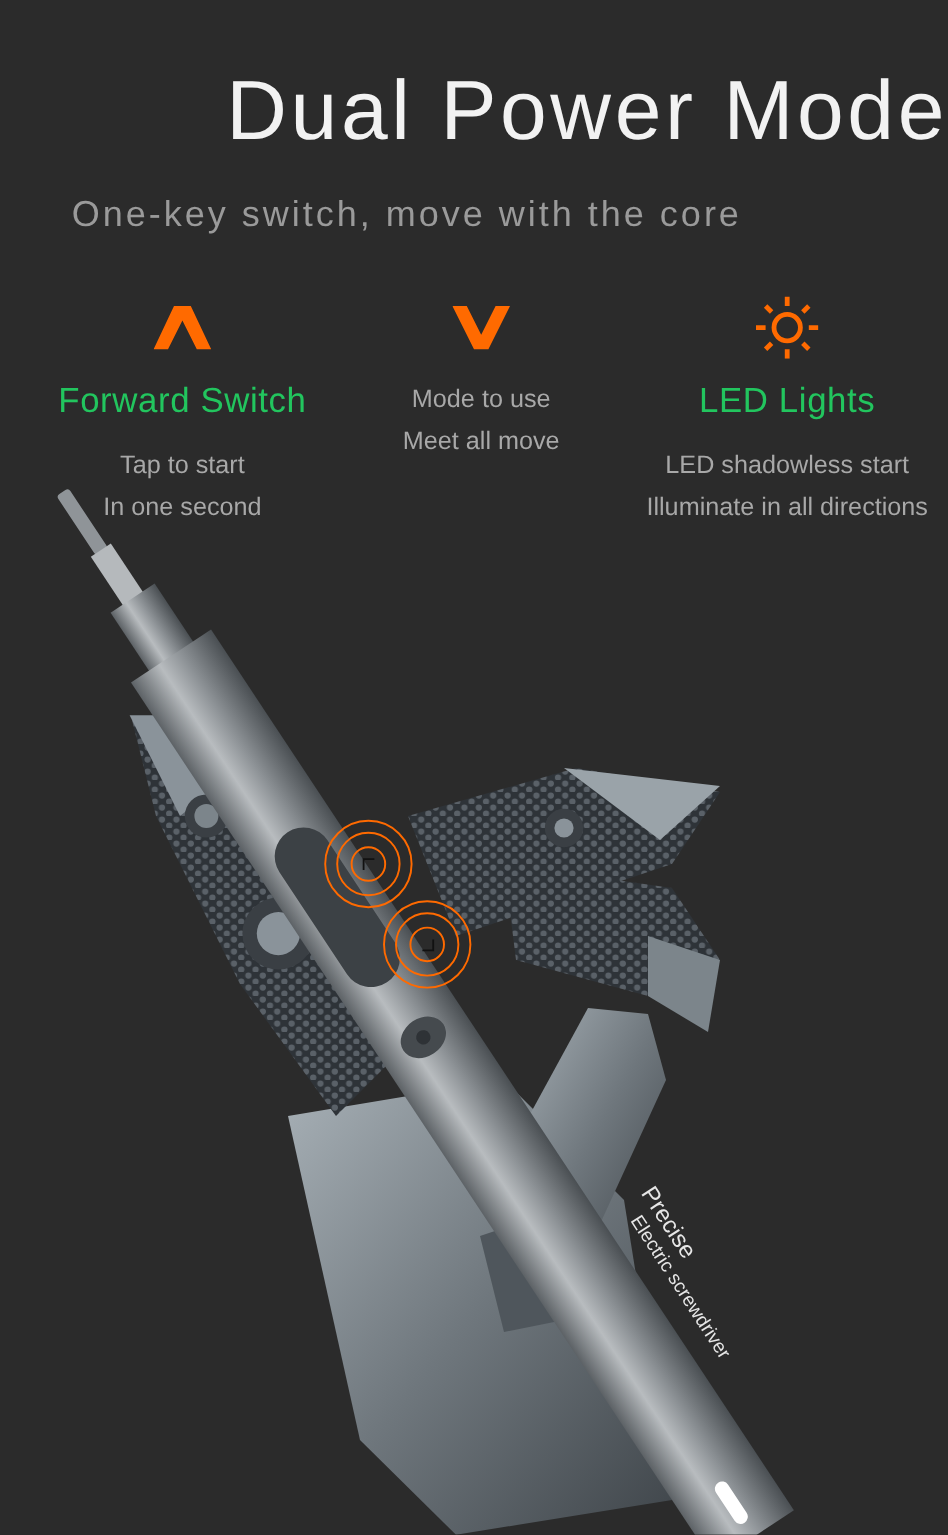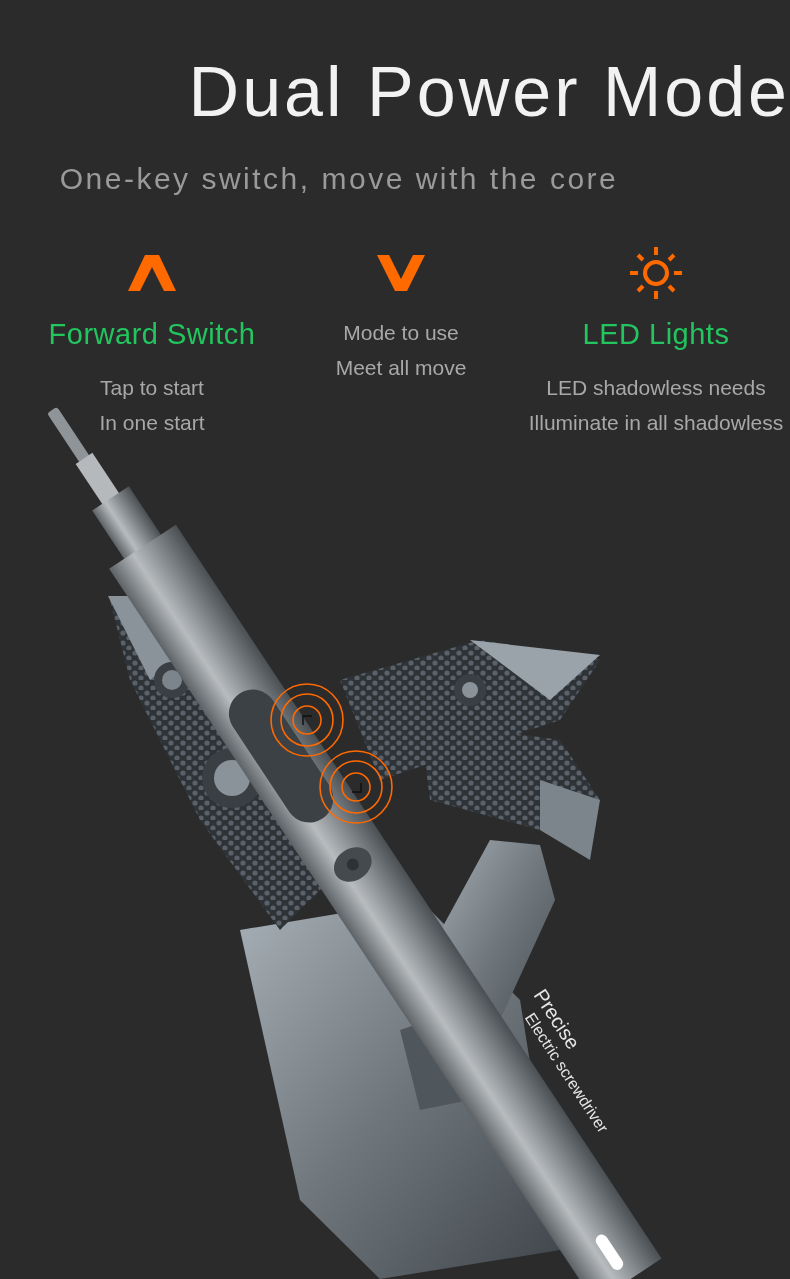--- a/index.html
+++ b/index.html
@@ -107,21 +107,21 @@
 
 <div class="feature f1">
   <div class="icon">
     <svg width="48" height="40" viewBox="0 0 48 40">
         <path d="M0 38 L17 2 L31 2 L48 38 L36 38 L24 14 L12 38 Z" fill="#ff6a00"></path>
       </svg>
   </div>
   <div class="name">Forward Switch</div>
   <div class="desc">
     <div>Tap to start</div>
-    <div>In one start</div>
+    <div>In one second</div>
   </div>
 </div>
 
 <div class="feature f2">
   <div class="icon">
     <svg width="48" height="40" viewBox="0 0 48 40">
         <path d="M0 2 L12 2 L24 26 L36 2 L48 2 L30 38 L18 38 Z" fill="#ff6a00"></path>
       </svg>
   </div>
   <div class="desc">
@@ -141,16 +141,16 @@
         <line x1="44" y1="26" x2="52" y2="26"></line>
         <line x1="8" y1="8" x2="13" y2="13"></line>
         <line x1="39" y1="39" x2="44" y2="44"></line>
         <line x1="44" y1="8" x2="39" y2="13"></line>
         <line x1="13" y1="39" x2="8" y2="44"></line>
       </g>
     </svg>
   </div>
   <div class="name">LED Lights</div>
   <div class="desc">
-    <div>LED shadowless needs</div>
-    <div>Illuminate in all shadowless</div>
+    <div>LED shadowless start</div>
+    <div>Illuminate in all directions</div>
   </div>
 </div>
 
 </body></html>

